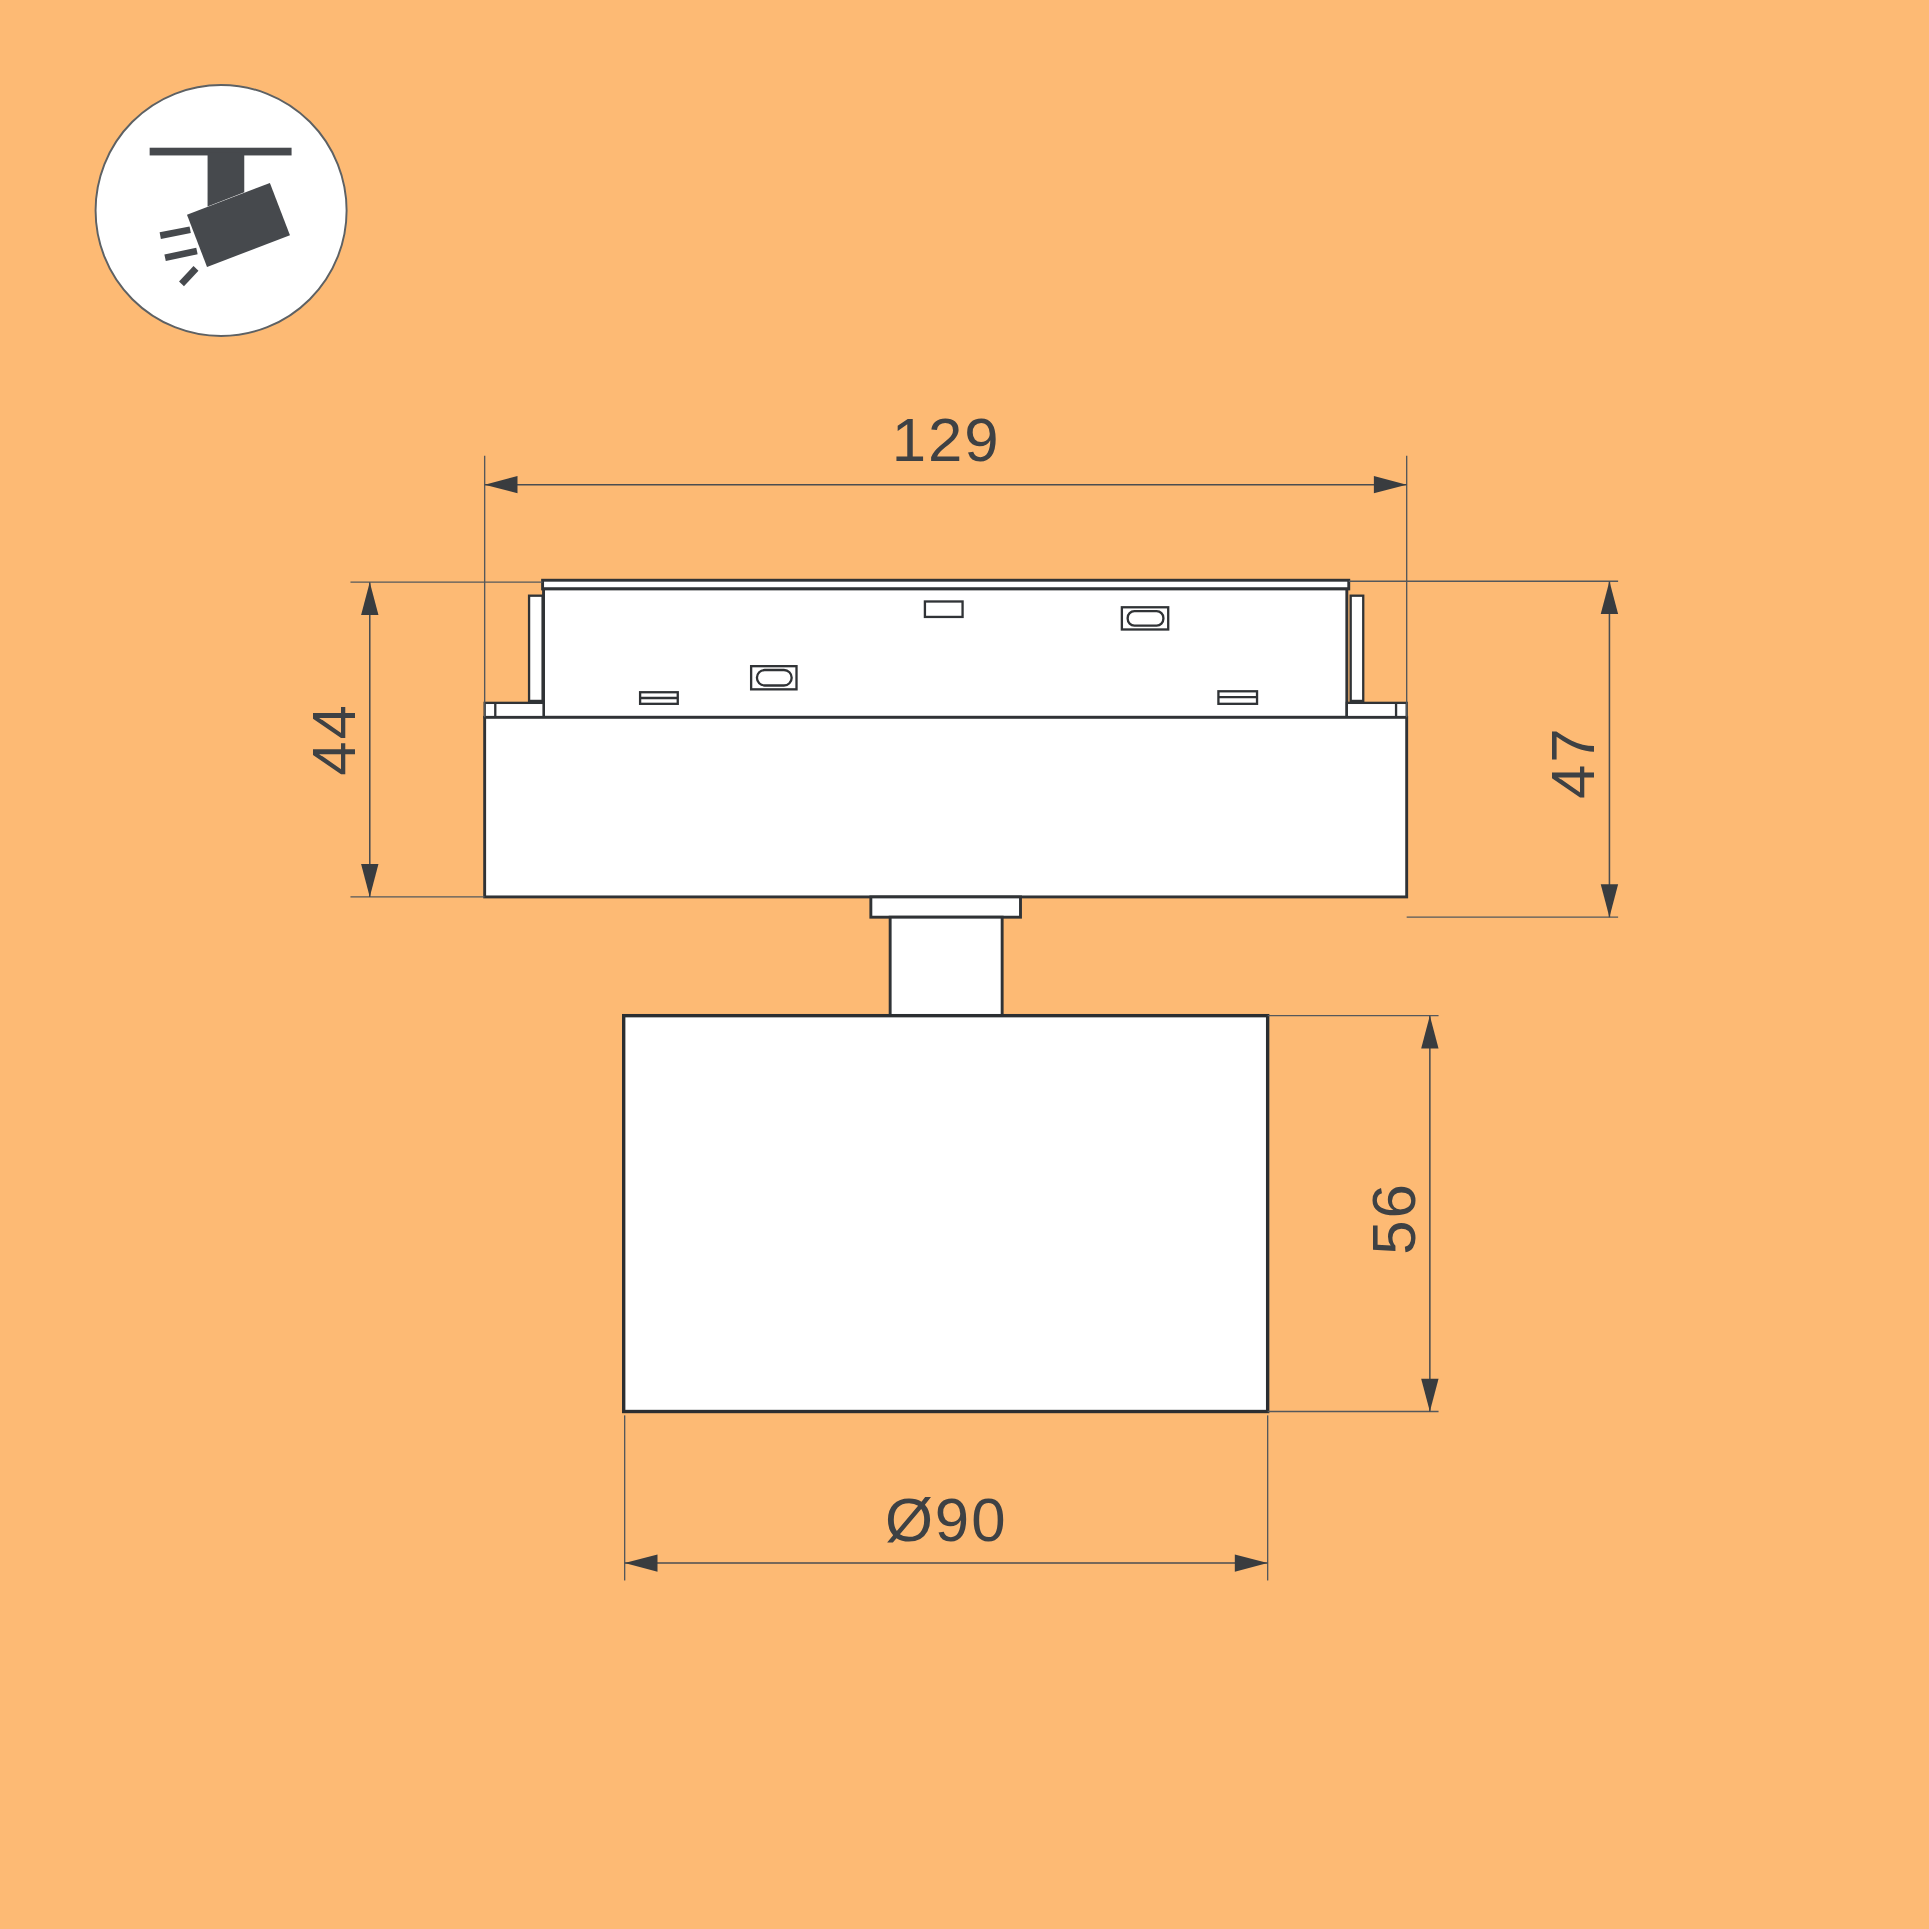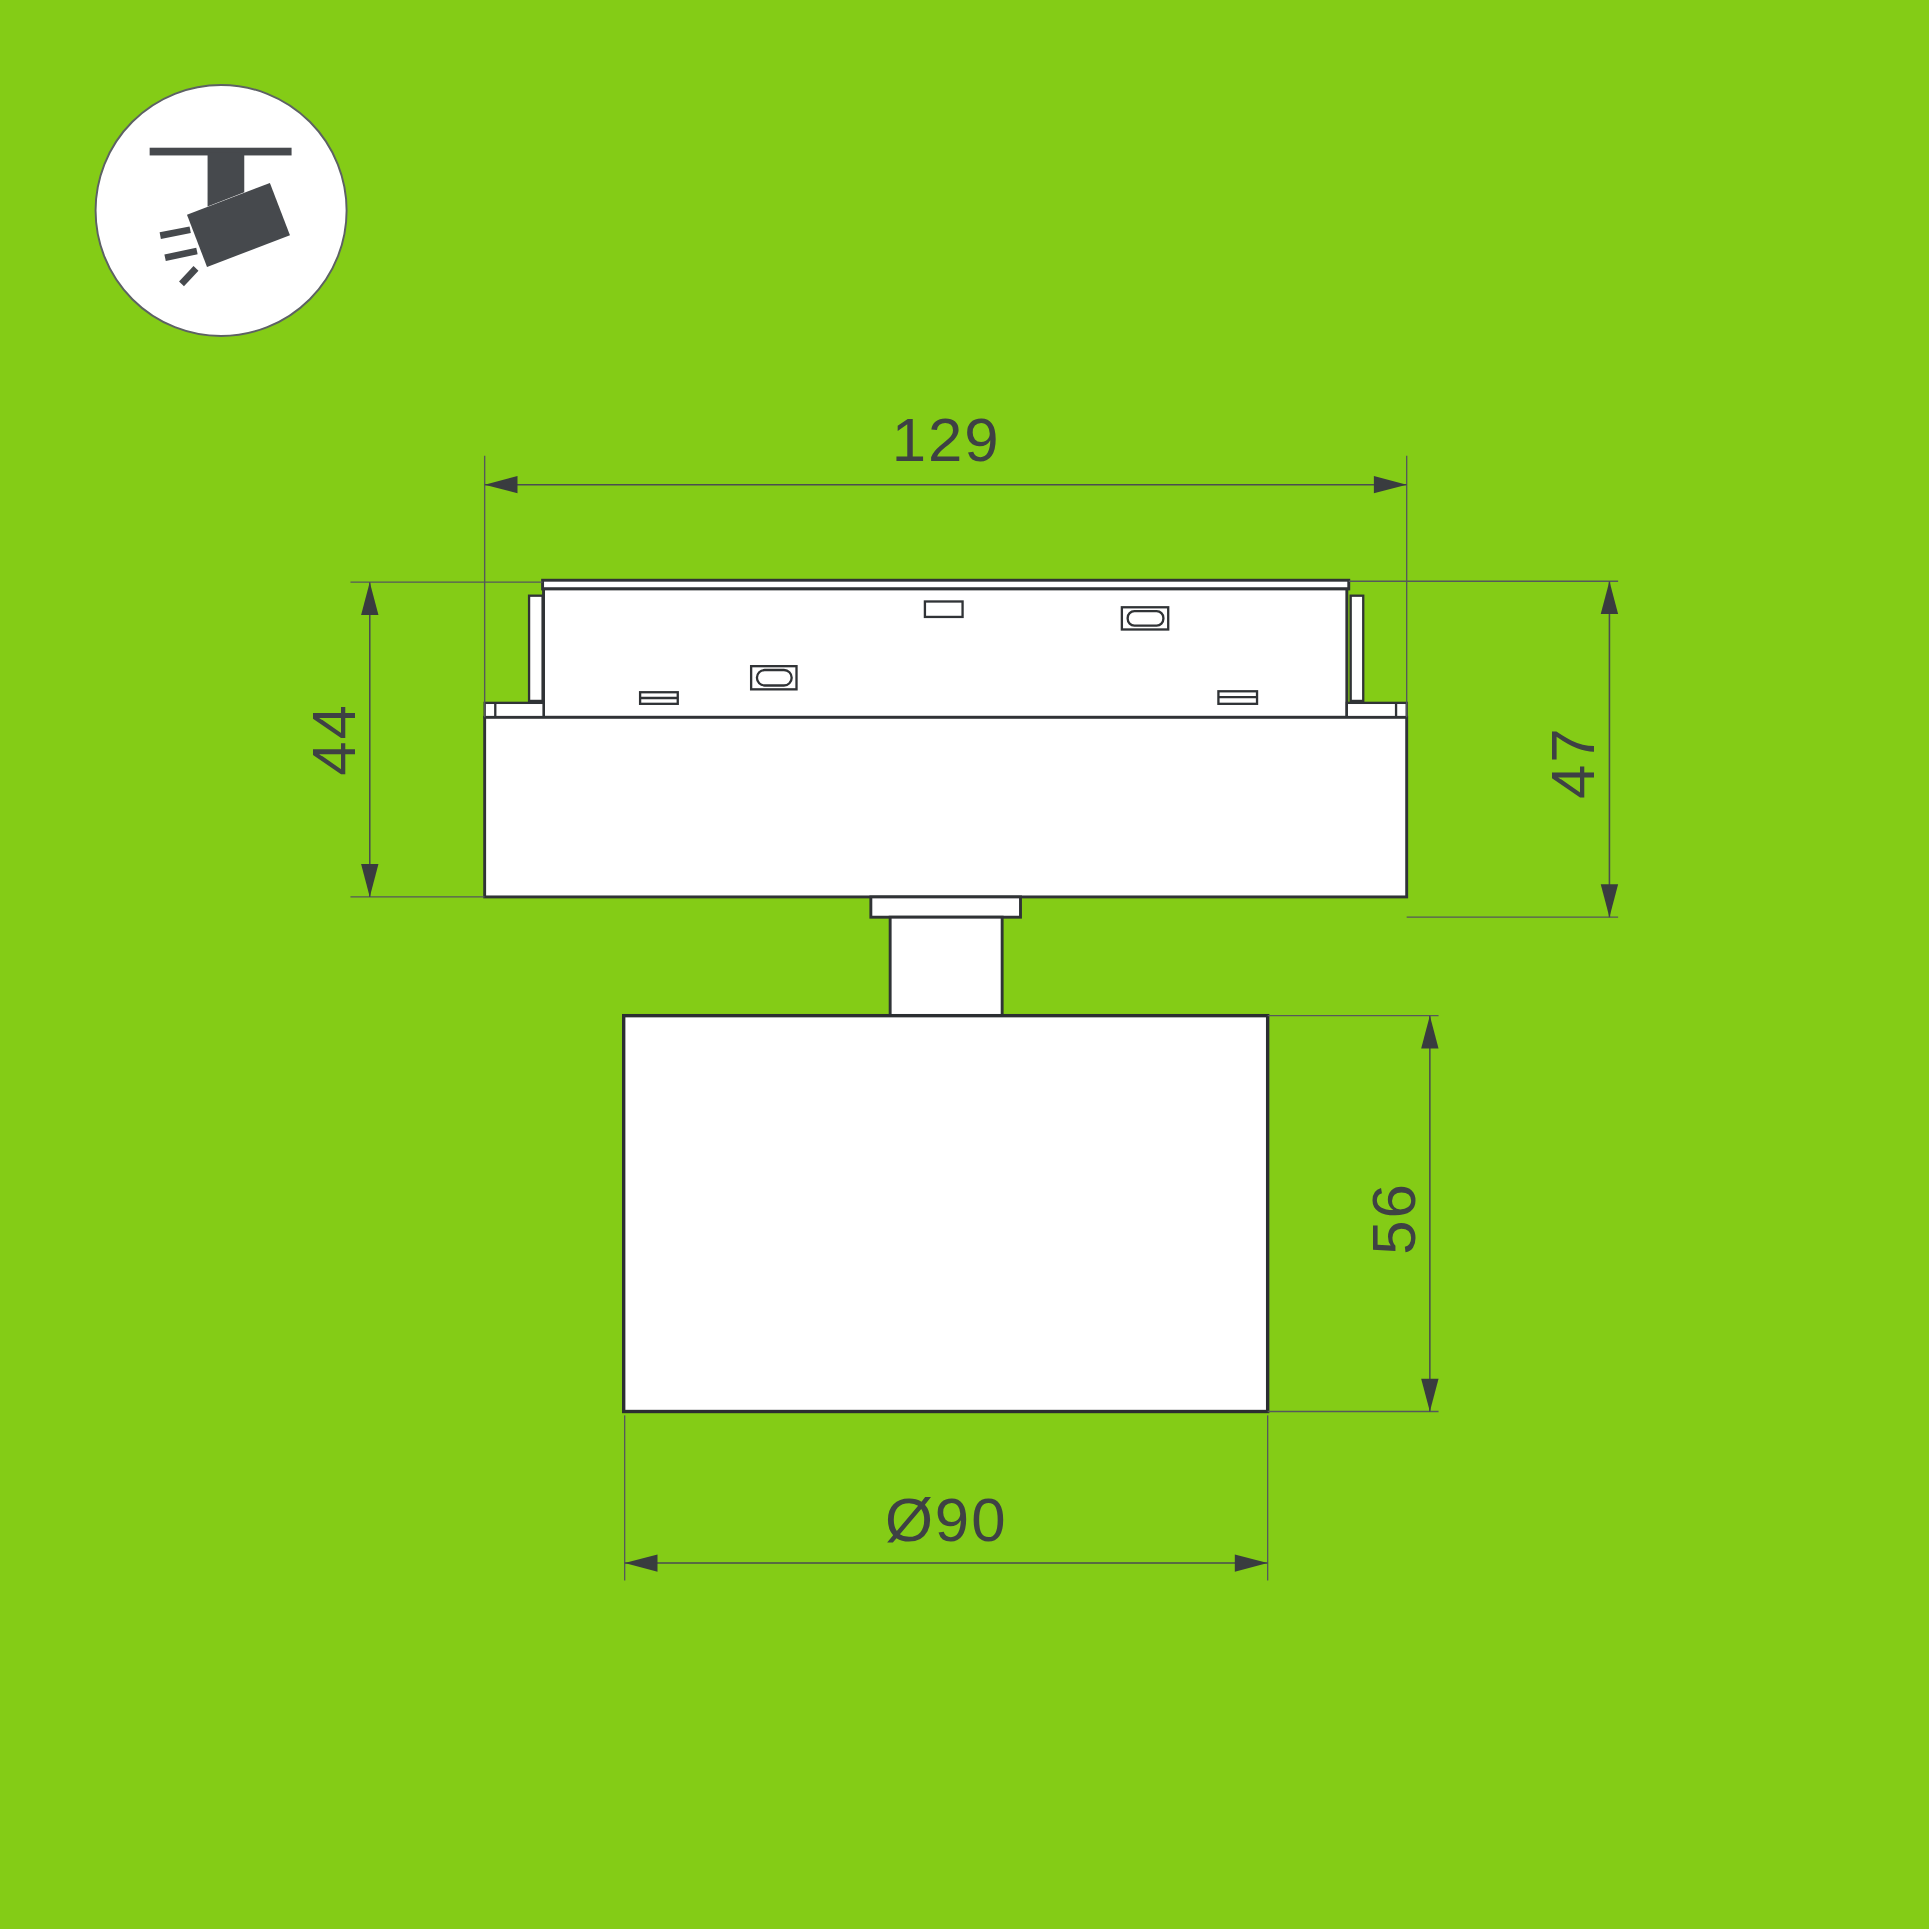--- a/index.html
+++ b/index.html
@@ -7,21 +7,21 @@
     padding: 0;
     background: #ffffff;
     width: 1929px;
     height: 1929px;
     overflow: hidden;
   }
   .stage {
     position: relative;
     width: 1929px;
     height: 1929px;
-    background: #84cc16;
+    background: #fdba74;
   }
   svg { display: block; }
   .body-line {
     fill: #ffffff;
     stroke: #303336;
     stroke-width: 3;
   }
   .body-line-thick {
     fill: #ffffff;
     stroke: #2b2e31;

